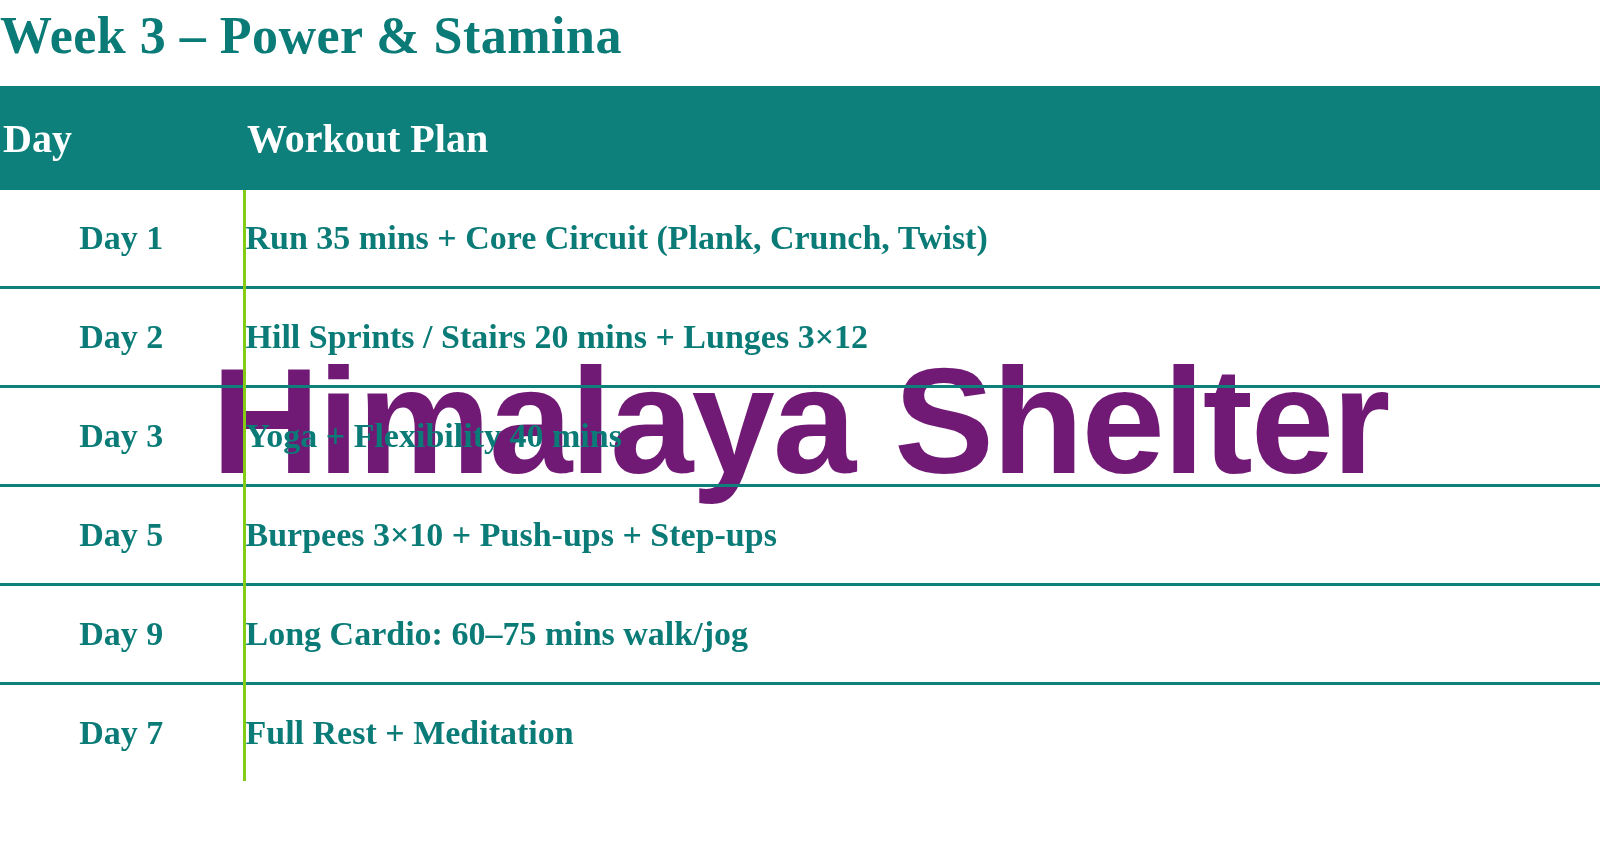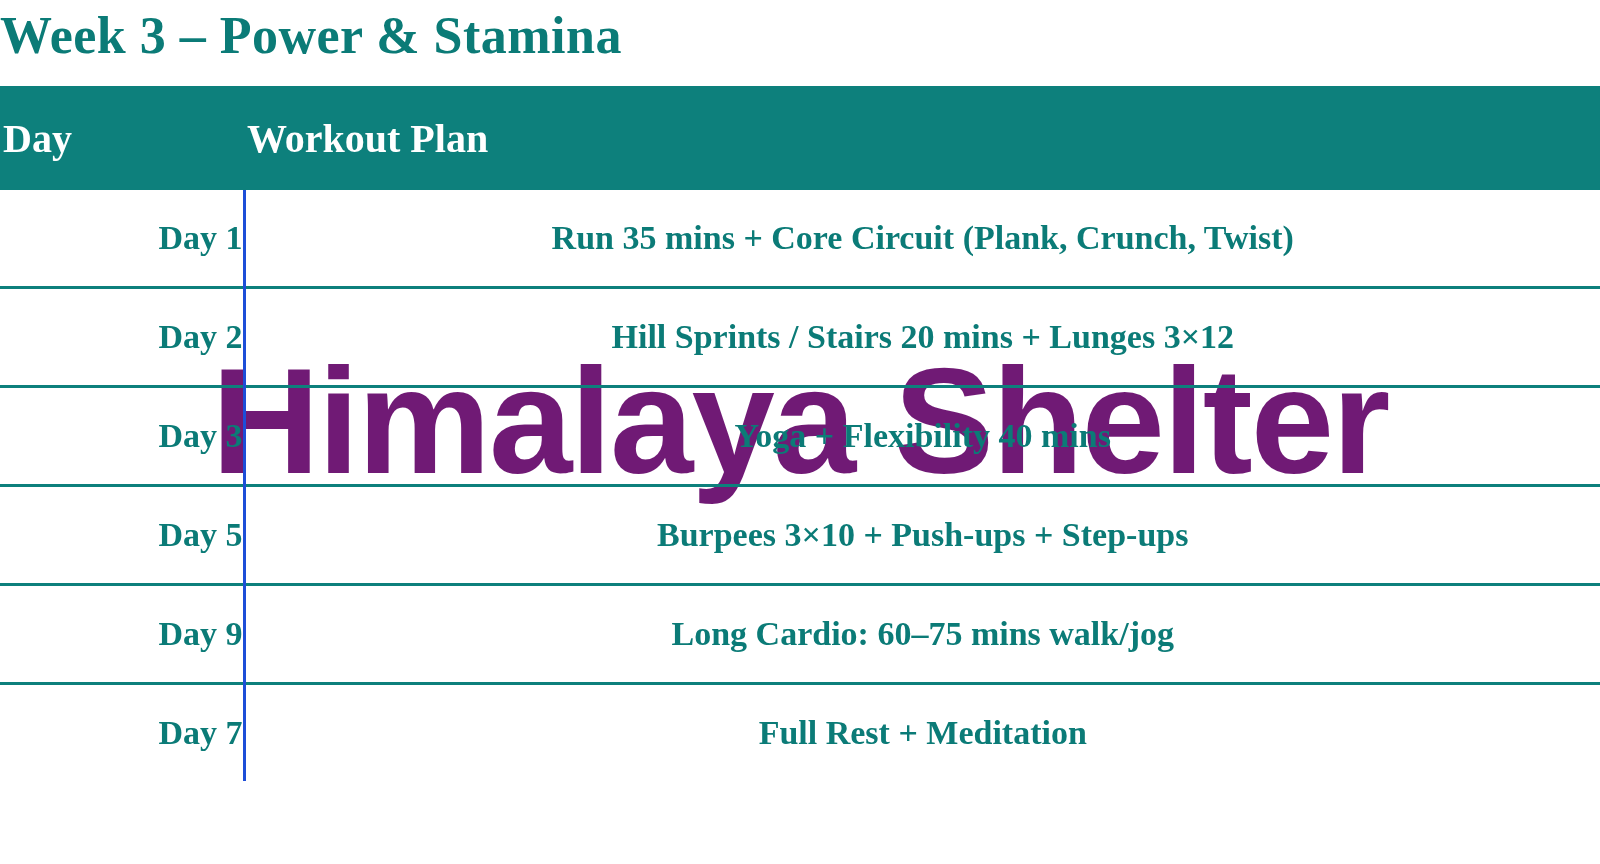--- a/index.html
+++ b/index.html
@@ -86,27 +86,26 @@
     font-size: 34px;
     font-weight: bold;
     height: 96px;
     padding: 0;
     border-top: 3px solid #0d807c;
     vertical-align: middle;
     background: transparent;
   }
   td.cell-day {
     width: 238px;
-    text-align: right;
+    text-align: center;
     padding-left: 58px;
-    border-right: 3px solid #1d4ed8;
+    border-right: 3px solid #84cc16;
     margin-top: 32px;
   }
   td.cell-plan {
-    text-align: center;
   }
 
   tbody tr:first-child td {
     border-top: none;
   }
 </style>
 </head>
 <body>
 
 <div class="page">

